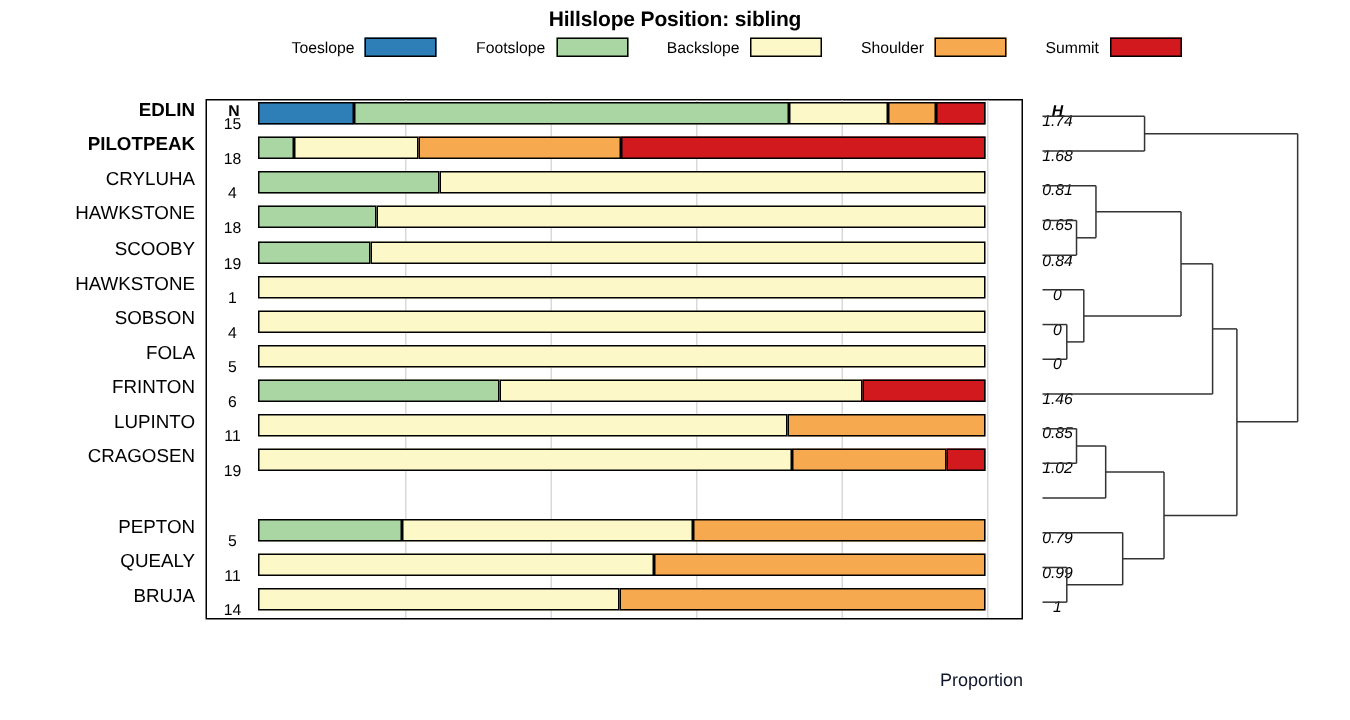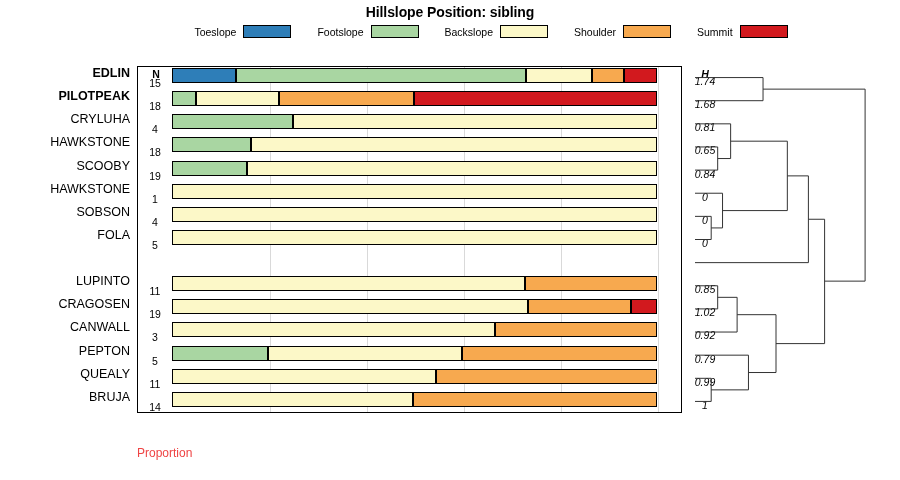--- a/index.html
+++ b/index.html
@@ -170,23 +170,23 @@
     margin-left: -20px;
     text-align: center;
     font-size: 11.5px;
     color: #000;
   }
   #x-axis-title {
     position: absolute;
     left: 137px;
     top: 446px;
     width: 545px;
-    text-align: left;
+    text-align: right;
     font-size: 12px;
-    color: #ef4444;
+    color: #0f172a;
   }
 
   
   #dendrogram {
     position: absolute;
     left: 690px;
     top: 60px;
     width: 210px;
     height: 360px;
   }
@@ -299,47 +299,48 @@
         <div class="h-value">0</div>
       </div>
       <div class="row" style="top: 161.933px;">
         <div class="taxon-label">FOLA</div>
         <div class="n-value">5</div>
         <div class="bar">
           <div class="seg" style="width: 100%; background: rgb(252, 248, 200);"></div>
         </div>
         <div class="h-value">0</div>
       </div>
+      <div class="row" style="top: 185.067px;">
+        <div class="taxon-label">FRINTON</div>
+        <div class="n-value">6</div>
+        <div class="bar">
+          <div class="seg" style="width: 33.2%; background: rgb(169, 214, 162);"></div>
+          <div class="seg" style="width: 49.8%; background: rgb(252, 248, 200);"></div>
+          <div class="seg" style="width: 17%; background: rgb(210, 25, 30);"></div>
+        </div>
+        <div class="h-value">1.46</div>
+      </div>
       <div class="row" style="top: 208.2px;">
         <div class="taxon-label">LUPINTO</div>
         <div class="n-value">11</div>
         <div class="bar">
           <div class="seg" style="width: 72.8%; background: rgb(252, 248, 200);"></div>
           <div class="seg" style="width: 27.2%; background: rgb(247, 169, 79);"></div>
         </div>
         <div class="h-value">0.85</div>
       </div>
       <div class="row" style="top: 231.333px;">
         <div class="taxon-label">CRAGOSEN</div>
         <div class="n-value">19</div>
         <div class="bar">
           <div class="seg" style="width: 73.4%; background: rgb(252, 248, 200);"></div>
           <div class="seg" style="width: 21.2%; background: rgb(247, 169, 79);"></div>
           <div class="seg" style="width: 5.4%; background: rgb(210, 25, 30);"></div>
         </div>
         <div class="h-value">1.02</div>
-      </div>
-      <div class="row" style="top: 254.467px;">
-        <div class="taxon-label">CANWALL</div>
-        <div class="n-value">3</div>
-        <div class="bar">
-          <div class="seg" style="width: 66.6%; background: rgb(252, 248, 200);"></div>
-          <div class="seg" style="width: 33.4%; background: rgb(247, 169, 79);"></div>
-        </div>
-        <div class="h-value">0.92</div>
       </div>
       <div class="row" style="top: 277.6px;">
         <div class="taxon-label">PEPTON</div>
         <div class="n-value">5</div>
         <div class="bar">
           <div class="seg" style="width: 19.8%; background: rgb(169, 214, 162);"></div>
           <div class="seg" style="width: 40%; background: rgb(252, 248, 200);"></div>
           <div class="seg" style="width: 40.2%; background: rgb(247, 169, 79);"></div>
         </div>
         <div class="h-value">0.79</div>

